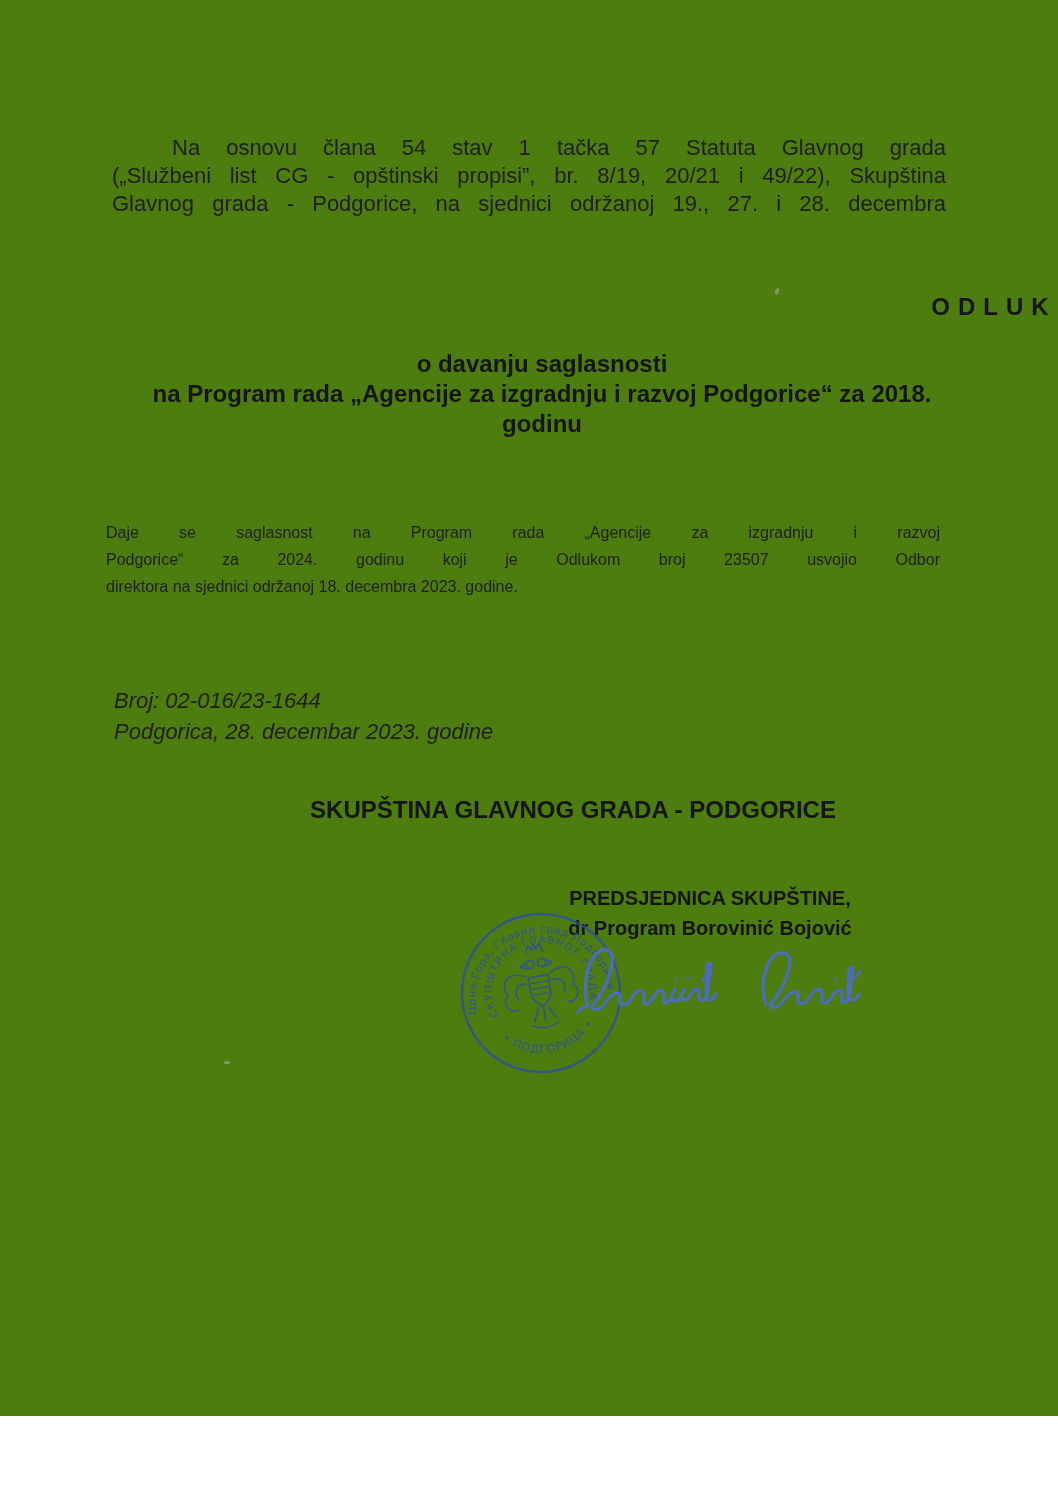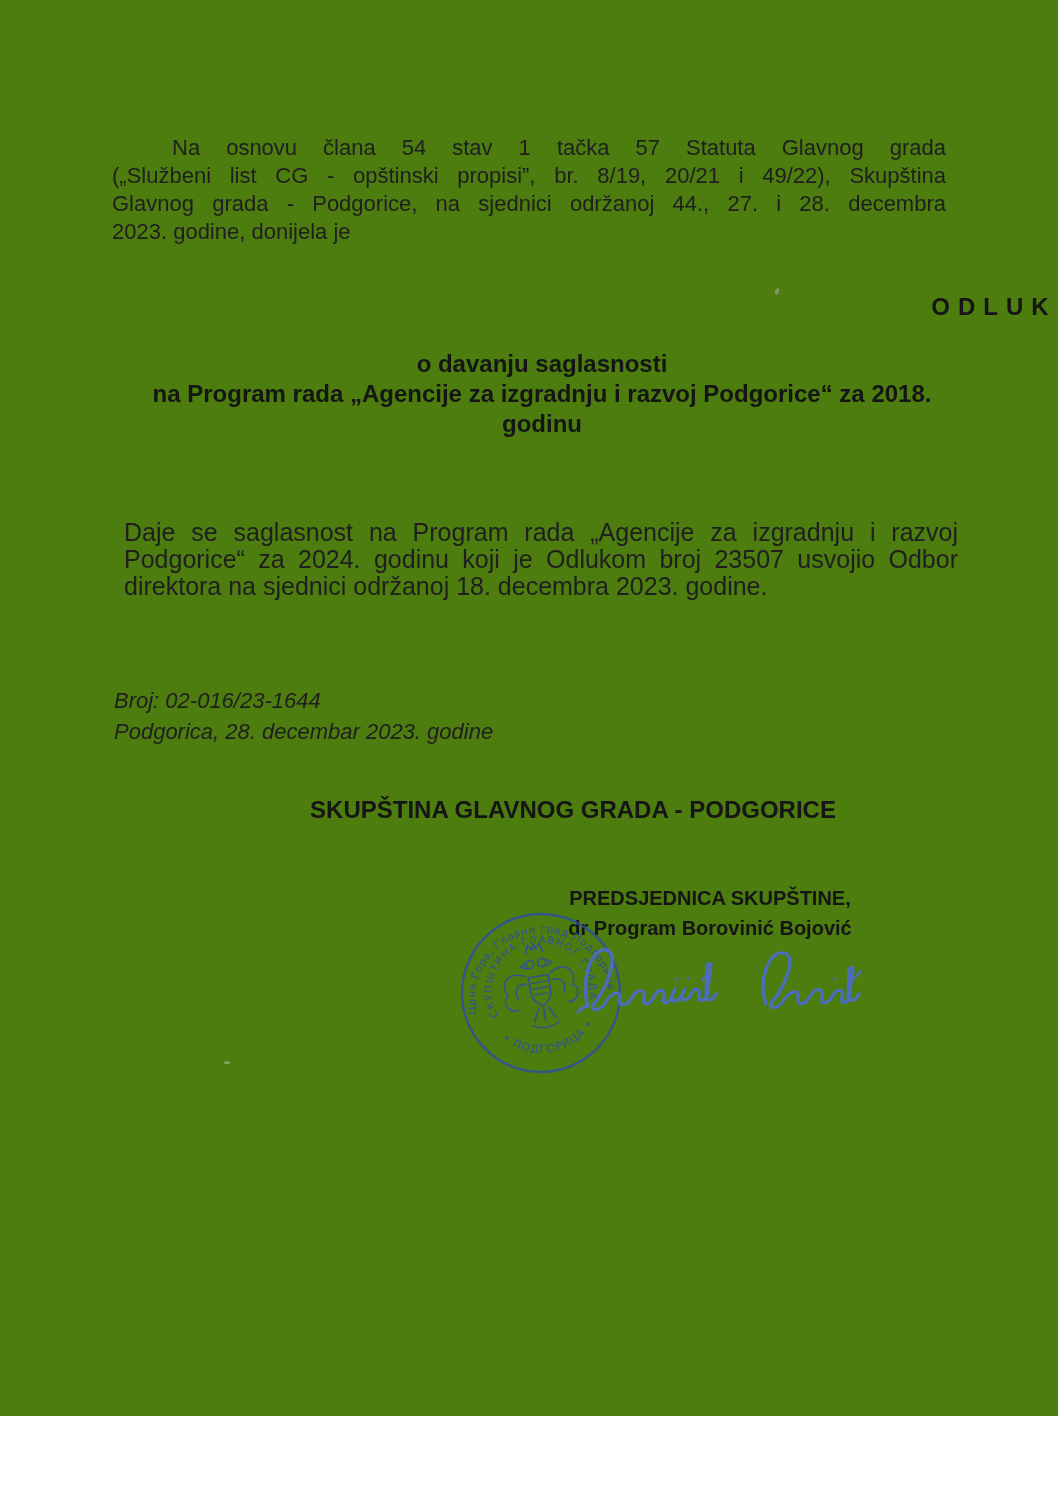--- a/index.html
+++ b/index.html
@@ -52,24 +52,24 @@
     top: 349px;
     width: 100%;
     text-align: center;
     font-weight: bold;
     font-size: 24px;
     line-height: 30px;
     color: #151515;
   }
   .bodypar {
     position: absolute;
-    left: 124px;
+    left: 106px;
     top: 519px;
     width: 834px;
-    font-size: 25px;
+    font-size: 16px;
     line-height: 27px;
   }
   .refblock {
     position: absolute;
     left: 114px;
     top: 685px;
     font-size: 22px;
     line-height: 31px;
     font-style: italic;
   }
@@ -131,22 +131,21 @@
   }
 </style>
 </head>
 <body>
 
 <div class="page">
 
   <div class="intro">
     <div class="jline indent">Na osnovu člana 54 stav 1 tačka 57 Statuta Glavnog grada</div>
     <div class="jline">(„Službeni list CG - opštinski propisi”, br. 8/19, 20/21 i 49/22), Skupština</div>
-    <div class="jline">Glavnog grada - Podgorice, na sjednici održanoj 44., 27. i 28. decembra</div>
-    <div class="lline">2023. godine, donijela je</div>
+    <div class="jline">Glavnog grada - Podgorice, na sjednici održanoj 19., 27. i 28. decembra</div>
   </div>
 
   <div class="speck speck1"></div>
 
   <div class="title">ODLUKU</div>
 
   <div class="subtitle">
     <div>o davanju saglasnosti</div>
     <div>na Program rada „Agencije za izgradnju i razvoj Podgorice“ za 2018.</div>
     <div>godinu</div>

